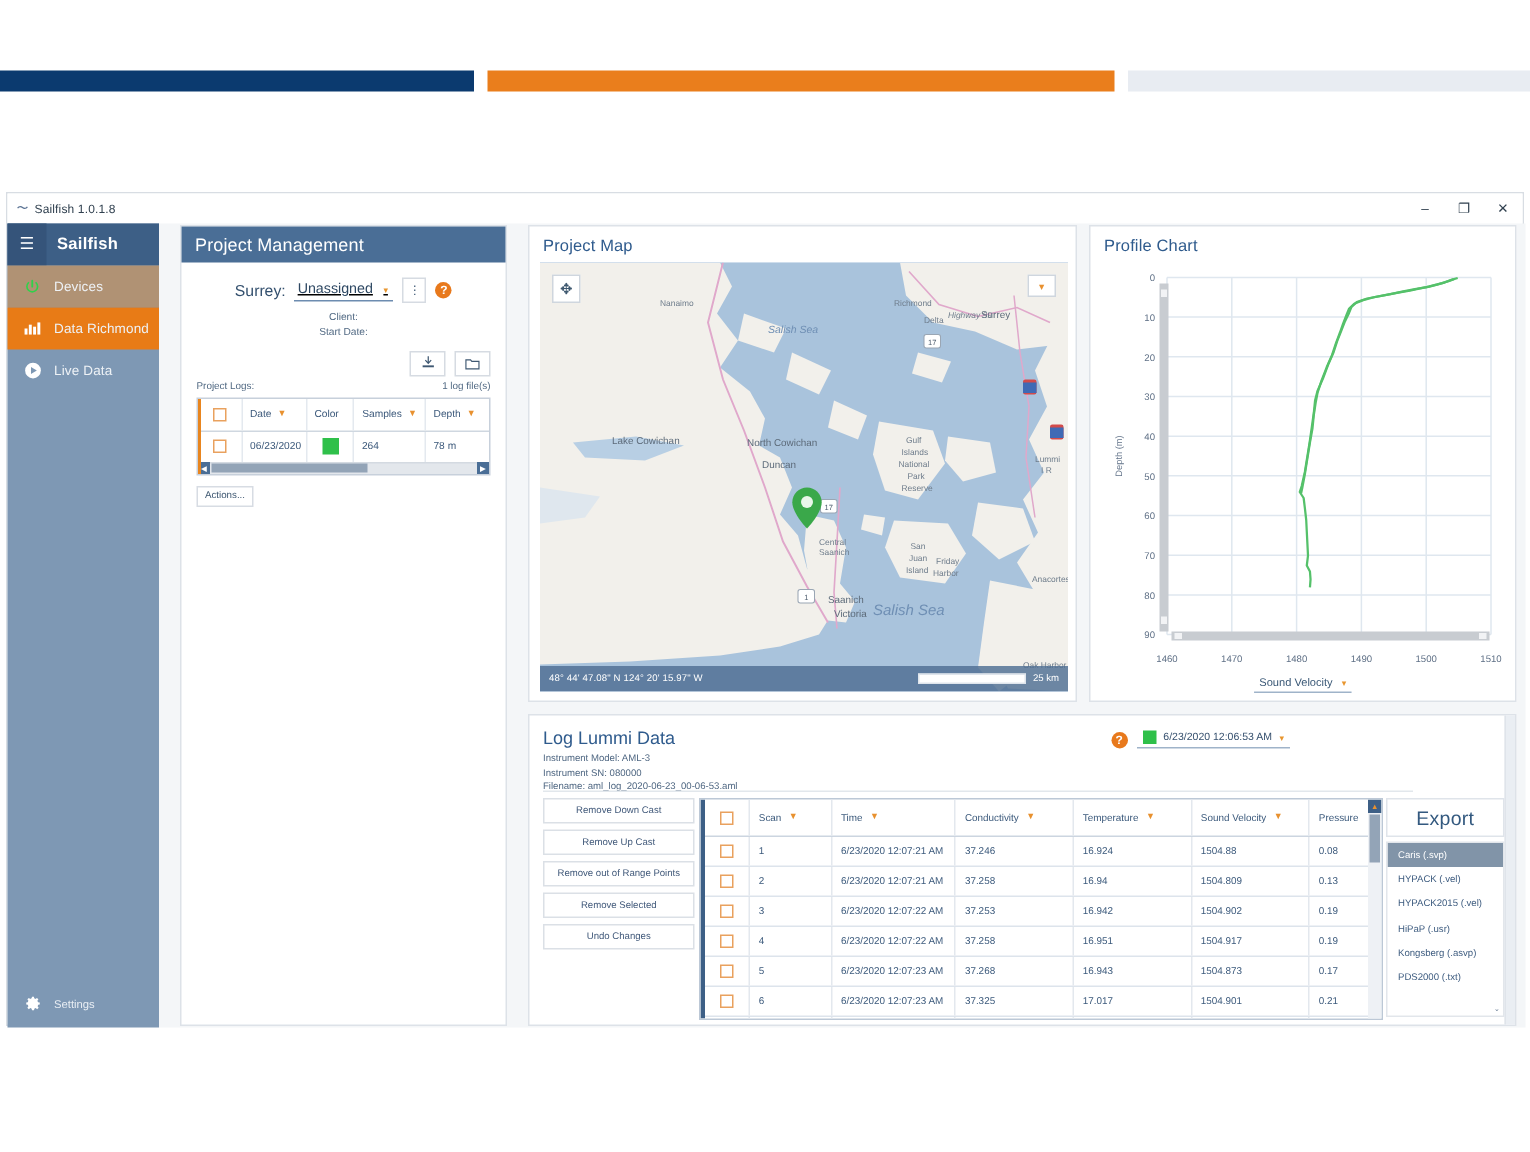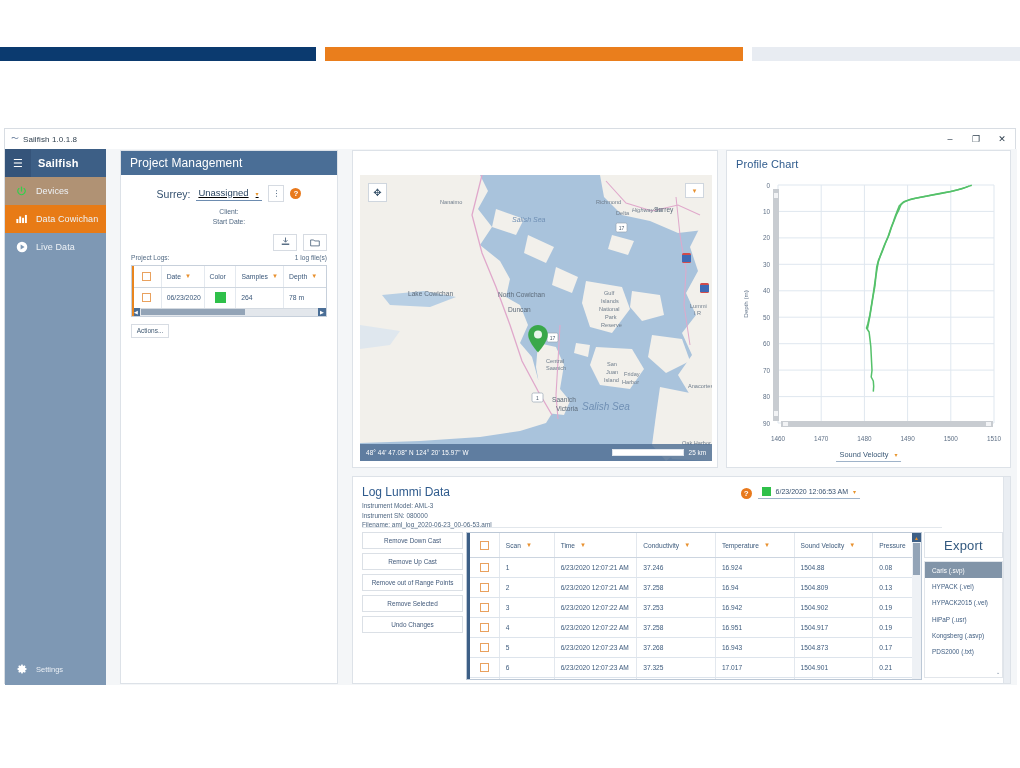--- a/index.html
+++ b/index.html
@@ -363,21 +363,21 @@
 
     <div class="sb-item active">
       <span class="sb-ico">
         <svg width="12" height="10" viewBox="0 0 16 12">
           <rect x="0.5" y="6" width="2.6" height="5.4" fill="#ffffff"></rect>
           <rect x="4.3" y="2.6" width="2.6" height="8.8" fill="#ffffff"></rect>
           <rect x="8.1" y="4.4" width="2.6" height="7" fill="#ffffff"></rect>
           <rect x="11.9" y="0.6" width="2.6" height="10.8" fill="#ffffff"></rect>
         </svg>
       </span>
-      <span>Data Cowichan</span>
+      <span>Data Richmond</span>
     </div>
 
     <div class="sb-item">
       <span class="sb-ico">
         <svg width="12" height="12" viewBox="0 0 16 16">
           <circle cx="8" cy="8" r="7" fill="#ffffff"></circle>
           <path d="M6.2 4.8 L11.4 8 L6.2 11.2 Z" fill="#7e98b4"></path>
         </svg>
       </span>
       <span>Live Data</span>
@@ -479,20 +479,21 @@
             <span class="track"></span>
             <span class="arrow">▶</span>
           </div>
         </div>
 
         <div class="actions-btn">Actions...</div>
       </div>
     </div>
 
     <div class="card" id="map-card">
+      <div class="card-title">Project Map</div>
 
       <div id="map-inner">
         <svg id="map-svg" width="352" height="286" viewBox="0 0 352 286">
           <rect x="0" y="0" width="352" height="286" fill="#a9c3dc"></rect>
 
           <path d="M0,0 L120,0 L128,16 L118,34 L132,52 L120,70 L140,86 L150,104 L146,122 L160,130
                    L168,150 L160,168 L172,182 L178,204 L190,216 L196,232 L186,248 L160,256 L120,262
                    L60,266 L0,268 Z" fill="#f2f0eb"></path>
 
           <path d="M22,120 L64,116 L96,122 L70,132 L30,130 Z" fill="#b8cfe4"></path>

